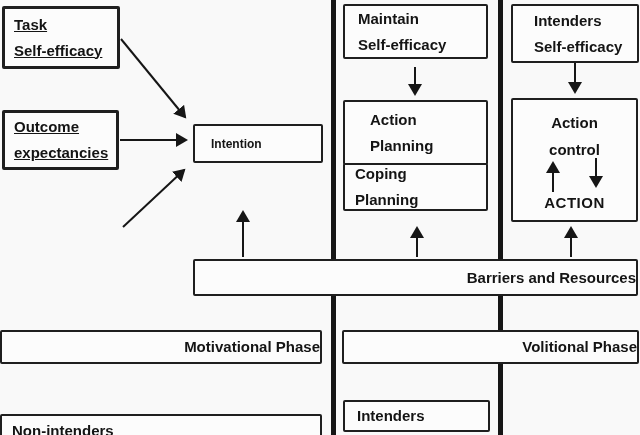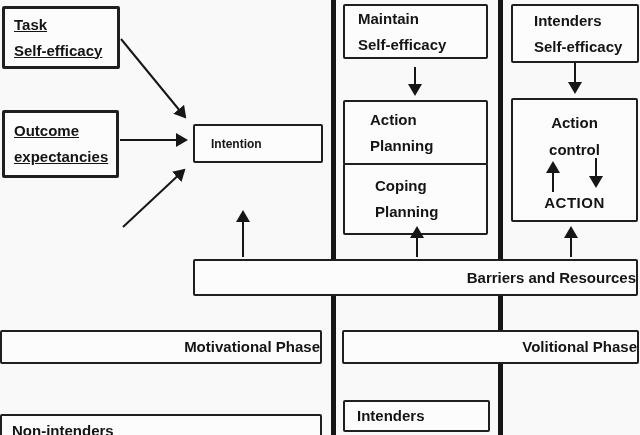--- a/index.html
+++ b/index.html
@@ -60,38 +60,38 @@
 
 <div class="canvas">
 
   <div class="vline" style="left:331px"></div>
   <div class="vline" style="left:498px"></div>
 
   <div class="box b3" style="left:2px;top:6px;width:118px;height:63px;padding-left:9px">
     <span class="lbl">Task
 Self-efficacy</span>
   </div>
-  <div class="box b3" style="left:2px;top:110px;width:117px;height:68px;padding-left:9px">
+  <div class="box b3" style="left:2px;top:110px;width:117px;height:60px;padding-left:9px">
     <span class="lbl">Outcome
 expectancies</span>
   </div>
 
   <div class="box" style="left:193px;top:124px;width:130px;height:39px;padding-left:16px;font-size:12px">
     <span class="lbl">Intention</span>
   </div>
 
   <div class="box" style="left:343px;top:4px;width:145px;height:55px;padding-left:13px">
     <span class="lbl">Maintain
 Self-efficacy</span>
   </div>
   <div class="box" style="left:343px;top:100px;width:145px;height:65px;padding-left:25px">
     <span class="lbl">Action
 Planning</span>
   </div>
-  <div class="box" style="left:343px;top:163px;width:145px;height:72px;padding-left:30px">
+  <div class="box" style="left:343px;top:163px;width:145px;height:48px;padding-left:10px">
     <span class="lbl">Coping
 Planning</span>
   </div>
 
   <div class="box" style="left:511px;top:4px;width:128px;height:59px;padding-left:21px">
     <span class="lbl">Intenders
 Self-efficacy</span>
   </div>
   <div class="box ac-box" style="left:511px;top:98px;width:127px;height:124px">
     <span class="lbl">Action

